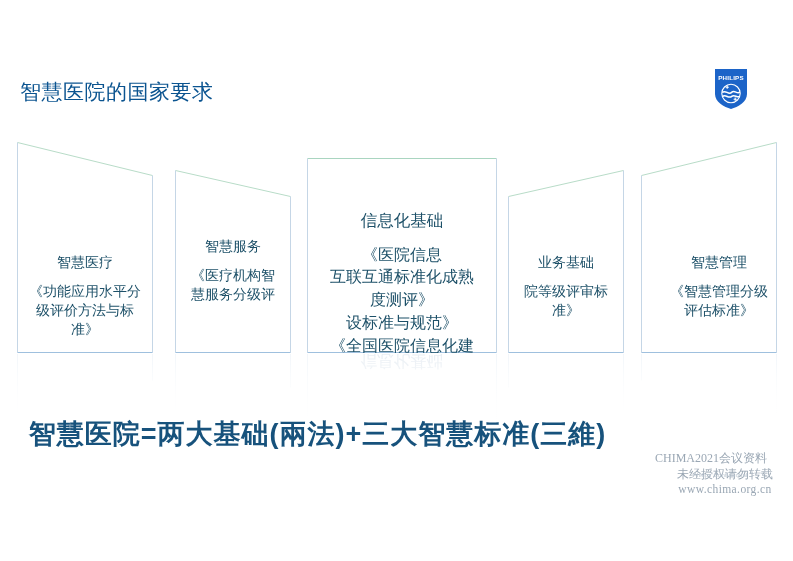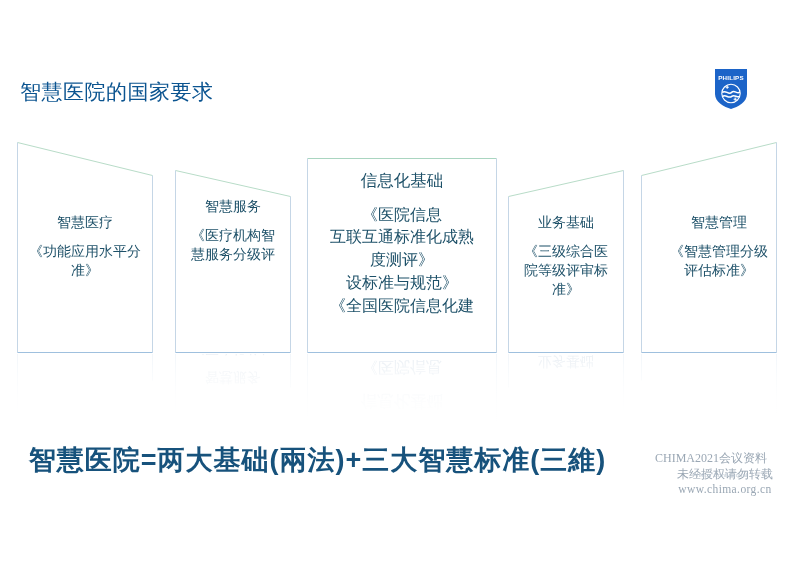--- a/index.html
+++ b/index.html
@@ -70,20 +70,21 @@
     box-sizing: border-box;
     text-align: center;
     color: #1d5068;
     padding: 0 6px;
   }
   .card-heading {
     font-size: 14px;
     line-height: 1.25;
     margin-bottom: 10px;
     white-space: nowrap;
+    margin-top: 40px;
   }
   .card-body {
     font-size: 14px;
     line-height: 1.38;
   }
   .card-body .bk { display: block; }
 
   
   .card.center .card-heading { font-size: 16.5px; margin-bottom: 13px; }
   .card.center .card-body { font-size: 16px; line-height: 1.42; }
@@ -108,21 +109,21 @@
         rgba(255,255,255,0.62) 0%,
         rgba(255,255,255,0.84) 35%,
         rgba(255,255,255,0.96) 70%,
         rgba(255,255,255,1) 100%);
   }
 
   
   .formula {
     position: absolute;
     left: 0;
-    top: 442px;
+    top: 416px;
     width: 635px;
     text-align: center;
     font-size: 27px;
     font-weight: bold;
     color: #17527c;
     letter-spacing: 1px;
     white-space: nowrap;
   }
 
   
@@ -180,20 +181,21 @@
           <path d="M0.5 2.5 L135.5 35.5" stroke="#b8dcc8" stroke-width="1"></path>
           <path d="M0.5 2.5 L0.5 212.5" stroke="#c5d6e6" stroke-width="1"></path>
           <path d="M135.5 35.5 L135.5 212.5" stroke="#c5d6e6" stroke-width="1"></path>
           <path d="M0.5 212.5 L135.5 212.5" stroke="#9fc0de" stroke-width="1.2"></path>
         </svg>
       </div>
       <div class="card-text" style="top:74px;">
         <div class="card-heading">智慧医疗</div>
         <div class="card-body">
           <span class="bk">《功能应用水平分</span>
+          <span class="bk">级评价方法与标</span>
           <span class="bk">准》</span>
         </div>
       </div>
     </div>
 
     <div class="card" style="left:175px; top:168px; width:116px; height:185px;">
       <div class="card-face">
         <svg width="116" height="185" viewBox="0 0 116 185" xmlns="http://www.w3.org/2000/svg">
           <path d="M0.5 2.5 L115.5 28.5 L115.5 184.5 L0.5 184.5 Z" fill="#ffffff" stroke="none"></path>
           <path d="M0.5 2.5 L115.5 28.5" stroke="#b8dcc8" stroke-width="1"></path>
@@ -239,21 +241,20 @@
           <path d="M0.5 28.5 L115.5 2.5 L115.5 184.5 L0.5 184.5 Z" fill="#ffffff" stroke="none"></path>
           <path d="M0.5 28.5 L115.5 2.5" stroke="#b8dcc8" stroke-width="1"></path>
           <path d="M0.5 28.5 L0.5 184.5" stroke="#c5d6e6" stroke-width="1"></path>
           <path d="M115.5 2.5 L115.5 184.5" stroke="#c5d6e6" stroke-width="1"></path>
           <path d="M0.5 184.5 L115.5 184.5" stroke="#9fc0de" stroke-width="1.2"></path>
         </svg>
       </div>
       <div class="card-text" style="top:46px;">
         <div class="card-heading">业务基础</div>
         <div class="card-body">
-          <span class="bk">《三级综合医</span>
           <span class="bk">院等级评审标</span>
           <span class="bk">准》</span>
         </div>
       </div>
     </div>
 
     <div class="card" style="left:641px; top:140px; width:136px; height:213px;">
       <div class="card-face">
         <svg width="136" height="213" viewBox="0 0 136 213" xmlns="http://www.w3.org/2000/svg">
           <path d="M0.5 35.5 L135.5 2.5 L135.5 212.5 L0.5 212.5 Z" fill="#ffffff" stroke="none"></path>

